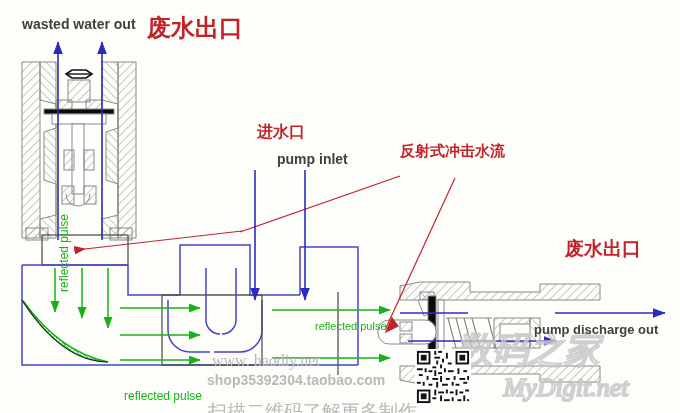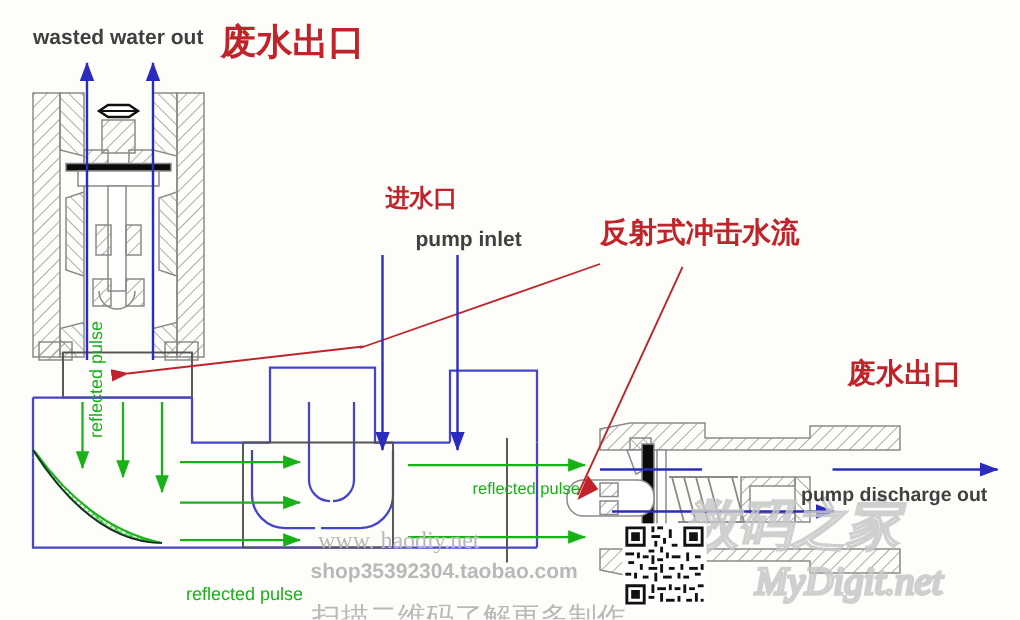--- a/index.html
+++ b/index.html
@@ -167,21 +167,21 @@
   </svg>
 
   <div class="lbl en-blue" style="left:22px;top:16px;font-size:14px;">wasted water out</div>
 
   <div class="lbl cn-red" style="left:147px;top:12px;font-size:24px;">废水出口</div>
 
   <div class="lbl cn-red" style="left:257px;top:122px;font-size:16px;text-align:right;">进水口</div>
 
   <div class="lbl en-blue" style="left:251px;top:151px;font-size:14px;margin-left:26px;">pump inlet</div>
 
-  <div class="lbl cn-red" style="left:400px;top:142px;font-size:19px;">反射式冲击水流</div>
+  <div class="lbl cn-red" style="left:400px;top:142px;font-size:15px;">反射式冲击水流</div>
 
   <div class="lbl cn-red" style="left:565px;top:236px;font-size:19px;">废水出口</div>
 
   <div class="lbl en-blue" style="left:534px;top:322px;font-size:13px;">pump discharge out</div>
 
   <div class="lbl en-green rot90" style="left:57px;top:292px;font-size:12px;">reflected pulse</div>
 
   <div class="lbl en-green" style="left:124px;top:389px;font-size:12px;">reflected pulse</div>
 
   <div class="lbl en-green" style="left:315px;top:320px;font-size:11px;">reflected pulse</div>

